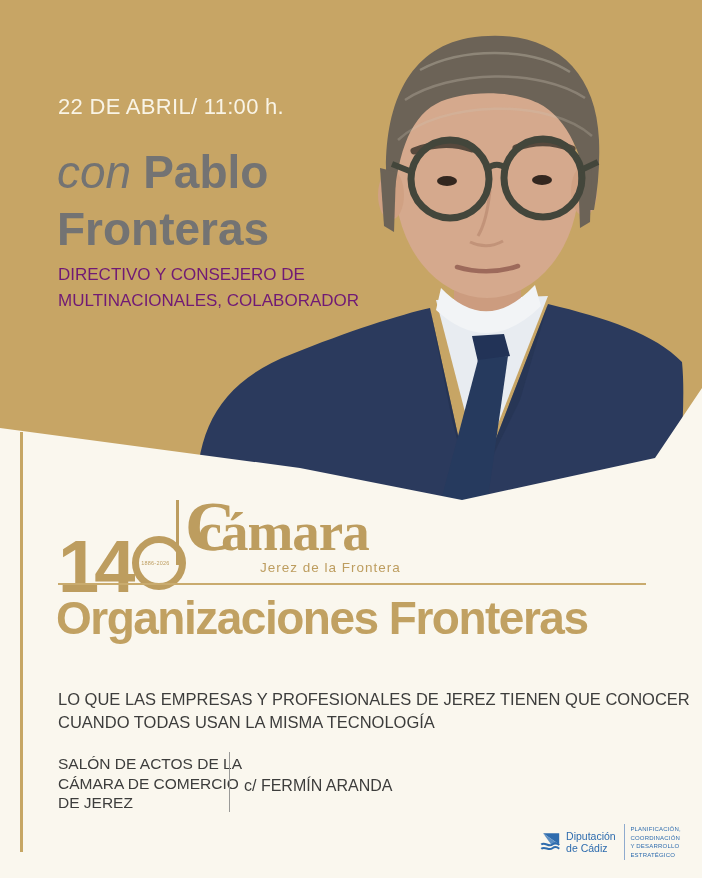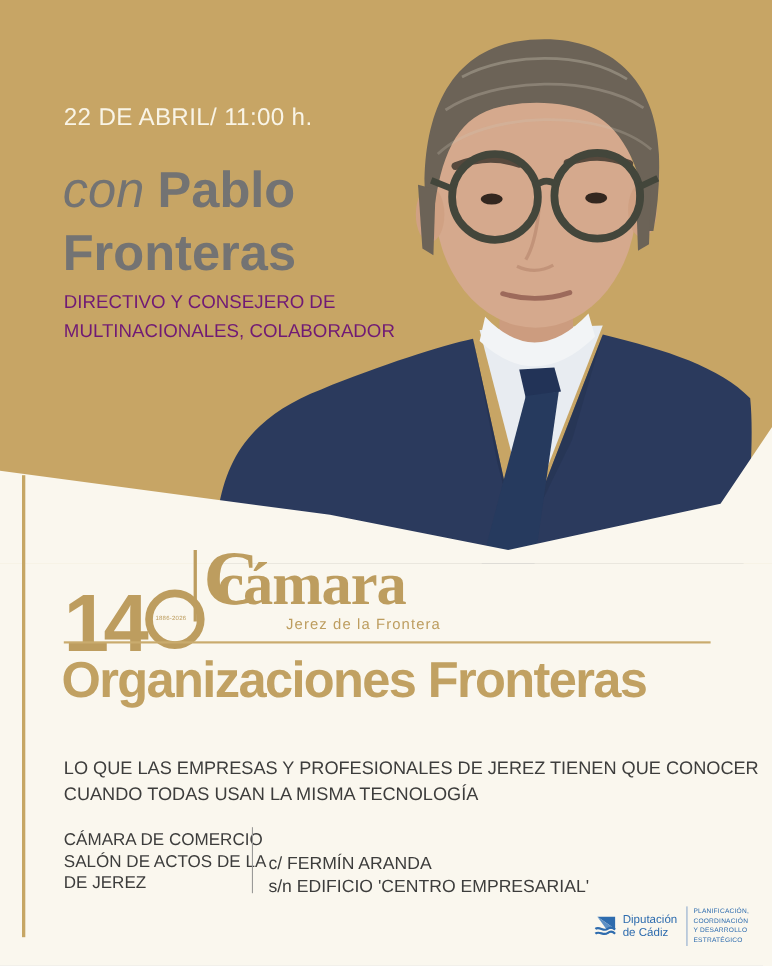--- a/index.html
+++ b/index.html
@@ -127,28 +127,27 @@
   <div class="abs camara-sub">Jerez de la Frontera</div>
 
   <div class="abs rule"></div>
   <div class="abs title">Organizaciones Fronteras</div>
   <div class="abs subline">
     <div>LO QUE LAS EMPRESAS Y PROFESIONALES DE JEREZ TIENEN QUE CONOCER</div>
     <div>CUANDO TODAS USAN LA MISMA TECNOLOGÍA</div>
   </div>
 
   <div class="abs venue-place">
+    <div>SALÓN DE ACTOS DE LA</div>
     <div>CÁMARA DE COMERCIO</div>
-    <div>SALÓN DE ACTOS DE LA</div>
     <div>DE JEREZ</div>
   </div>
   <div class="abs venue-divider"></div>
   <div class="abs venue-address">
     <div>c/ FERMÍN ARANDA</div>
-    <div>s/n EDIFICIO 'CENTRO EMPRESARIAL'</div>
   </div>
 
   <div class="abs footer-logo">
     <svg width="30" height="30" viewBox="0 0 34 32" aria-hidden="true">
       <path d="M5,2 L31,2 L31,20 Z" fill="#2e6cae"></path>
       <path d="M5,2 L31,20 L18,20 Z" fill="#5c8fc4"></path>
       <path d="M2,20 C8,15 14,25 20,20 C24,17 28,18 31,21" stroke="#2e6cae" stroke-width="3.2" fill="none"></path>
       <path d="M2,27 C8,22 14,31 20,26 C24,23 28,24 31,27" stroke="#2e6cae" stroke-width="3.2" fill="none"></path>
     </svg>
     <div class="txt">

